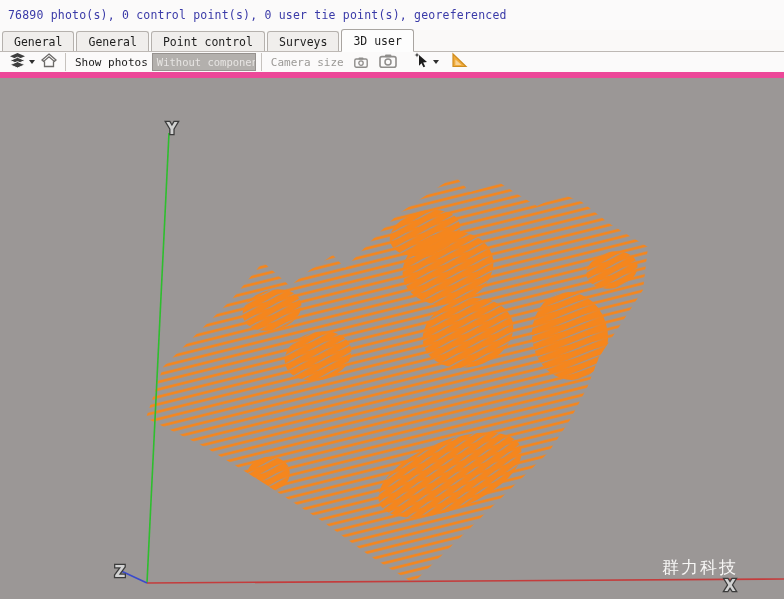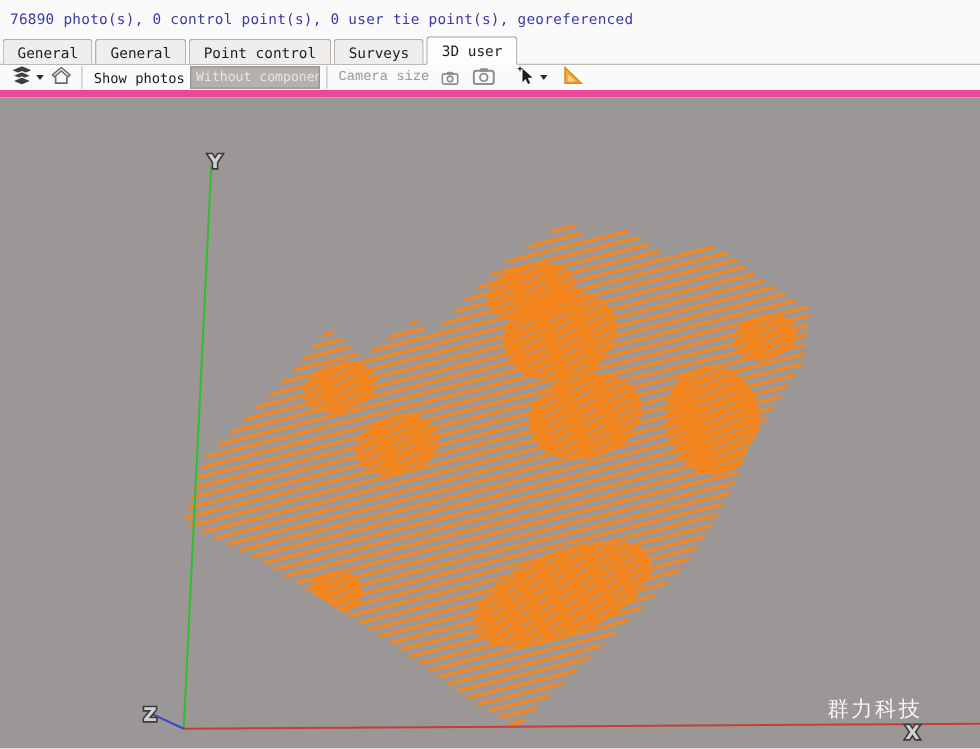--- a/index.html
+++ b/index.html
@@ -31,21 +31,21 @@
   
   .toolbar{
     height:26px;display:flex;align-items:center;padding:0 6px;
     background:#fbfafa;border-bottom:6px solid #ec4899;box-sizing:border-box;
   }
   .tbtn{display:flex;align-items:center;margin:0 3px;cursor:pointer;}
   .caret{width:0;height:0;border-left:3.5px solid transparent;border-right:3.5px solid transparent;
          border-top:4px solid #2e2e2e;margin-left:3px;}
   .sep{width:1px;height:18px;background:#c6c2be;margin:0 5px;}
   .tlabel{font-size:11px;color:#1a1a1a;margin:0 4px;white-space:nowrap;}
-  .tlabel.disabled{color:#9b9996;font-family:Liberation Mono, monospace;}
+  .tlabel.disabled{color:#9b9996;}
   .combo{
     width:104px;height:18px;box-sizing:border-box;display:flex;align-items:center;
     justify-content:space-between;padding:0 4px;background:#b3b0ad;
     border:1px solid #96928f;color:#e7e5e3;font-size:10.5px;white-space:nowrap;overflow:hidden;
   }
   
   .viewport{position:relative;width:784px;height:521px;}
   .viewport svg{display:block;}
 </style>
 </head>

